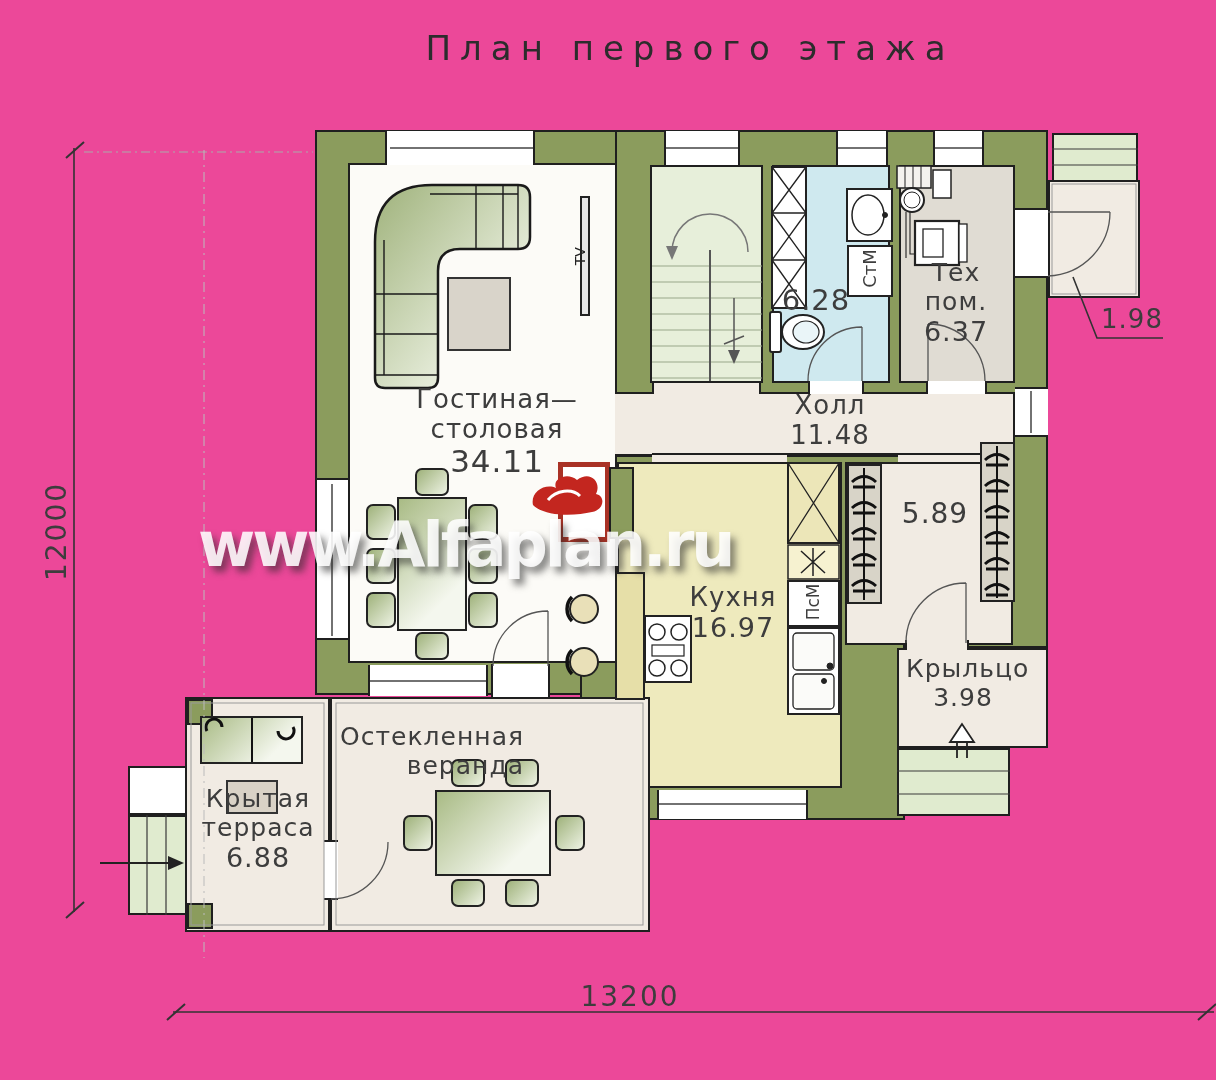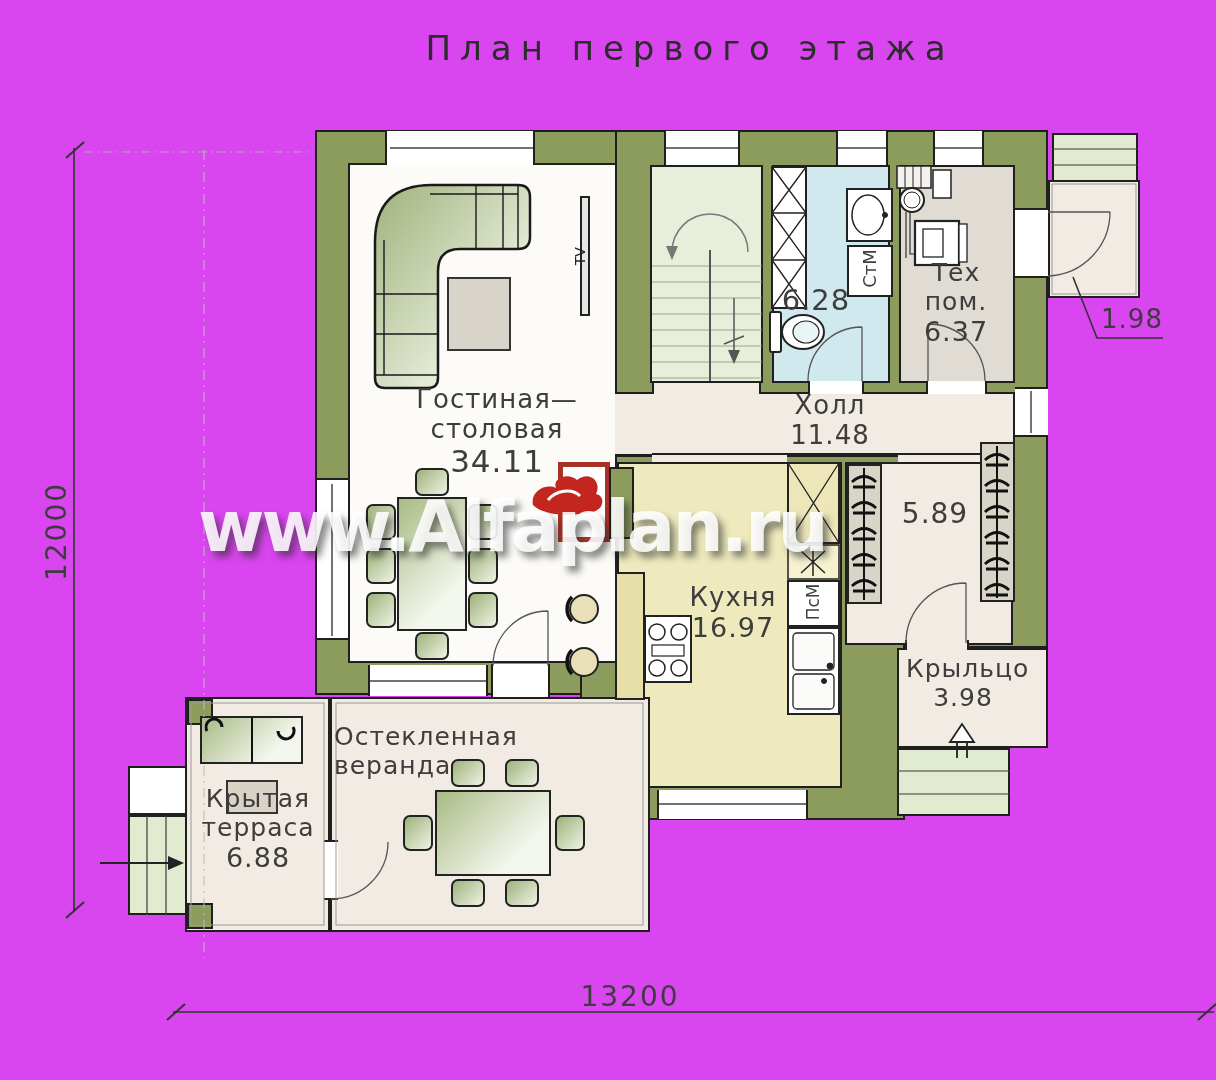--- a/index.html
+++ b/index.html
@@ -1,33 +1,33 @@
 <!DOCTYPE html>
 <html><head>
 <meta charset="utf-8">
 <style>
   html,body{margin:0;padding:0;background:#fff}
-  .canvas{position:relative;width:1216px;height:1080px;background:#d946ef;overflow:hidden;
+  .canvas{position:relative;width:1216px;height:1080px;background:#ec4899;overflow:hidden;
           font-family:"DejaVu Sans",sans-serif}
   .abs{position:absolute;box-sizing:border-box}
   .blk{position:absolute;box-sizing:border-box;background:#8b9c5d;border:2px solid #1f1f1f}
   .room{position:absolute;box-sizing:border-box;border:2px solid #1f1f1f;z-index:10}
   .gap{position:absolute;box-sizing:border-box;background:#fff;z-index:15}
   .gapH{border-left:2px solid #1f1f1f;border-right:2px solid #1f1f1f}
   .gapV{border-top:2px solid #1f1f1f;border-bottom:2px solid #1f1f1f}
   .steps{position:absolute;box-sizing:border-box;background:#e0ebcf;border:2px solid #1f1f1f;z-index:12}
   .lbl{position:absolute;color:#3d3d3d;text-align:center;line-height:1.16;z-index:30;letter-spacing:1px}
   .lbl span{display:block}
   .chair{position:absolute;box-sizing:border-box;border:2px solid #222;border-radius:7px;
          background:linear-gradient(135deg,#9fb27b,#eef3e4);z-index:20}
   .tbl{position:absolute;box-sizing:border-box;border:2.5px solid #222;
        background:linear-gradient(135deg,#a9bb85 0%,#f4f7ee 75%);z-index:20}
   .furn{position:absolute;box-sizing:border-box;z-index:20}
   svg.overlay{position:absolute;left:0;top:0;z-index:25;pointer-events:none}
-  .wm{position:absolute;left:198px;top:484px;z-index:40;font-weight:bold;font-size:72px;
+  .wm{position:absolute;left:198px;top:508px;z-index:40;font-weight:bold;font-size:62px;
       letter-spacing:-3px;color:rgba(255,255,255,0.88);white-space:nowrap;
       text-shadow:5px 6px 7px rgba(40,40,40,0.55)}
   .title{position:absolute;left:320px;top:28px;width:740px;text-align:center;font-size:34px;
          letter-spacing:9px;color:#2c2c2c;z-index:30}
   .dim{position:absolute;color:#3d3d3d;font-size:28px;z-index:30;letter-spacing:2px}
   .rot{transform:rotate(-90deg)}
 </style>
 </head>
 <body>
 
@@ -258,21 +258,21 @@
     <span>Кухня</span>
     <span style="font-size:27px">16.97</span>
   </div>
   <div class="lbl" style="left:900px;top:498px;width:70px;font-size:28px">
     <span>5.89</span>
   </div>
   <div class="lbl" style="left:906px;top:654px;width:114px;font-size:25px">
     <span>Крыльцо</span>
     <span>3.98</span>
   </div>
-  <div class="lbl" style="left:334px;top:722px;width:190px;font-size:25px;text-align:left">
+  <div class="lbl" style="left:334px;top:722px;width:190px;font-size:25px;text-align:right">
     <span>Остекленная</span>
     <span>веранда</span>
   </div>
   <div class="lbl" style="left:190px;top:784px;width:136px;font-size:25px">
     <span>Крытая</span>
     <span>терраса</span>
     <span style="font-size:27px">6.88</span>
   </div>
   <div class="lbl" style="left:1094px;top:304px;width:76px;font-size:26px">
     <span>1.98</span>

